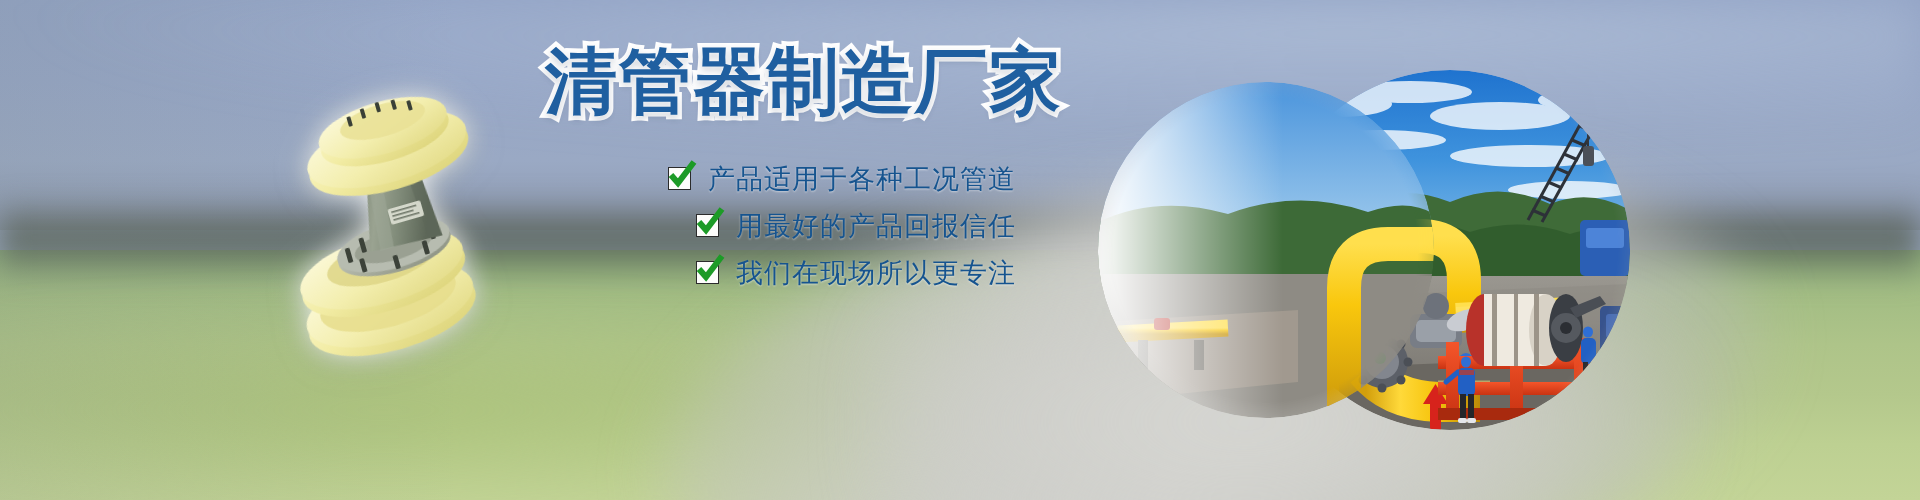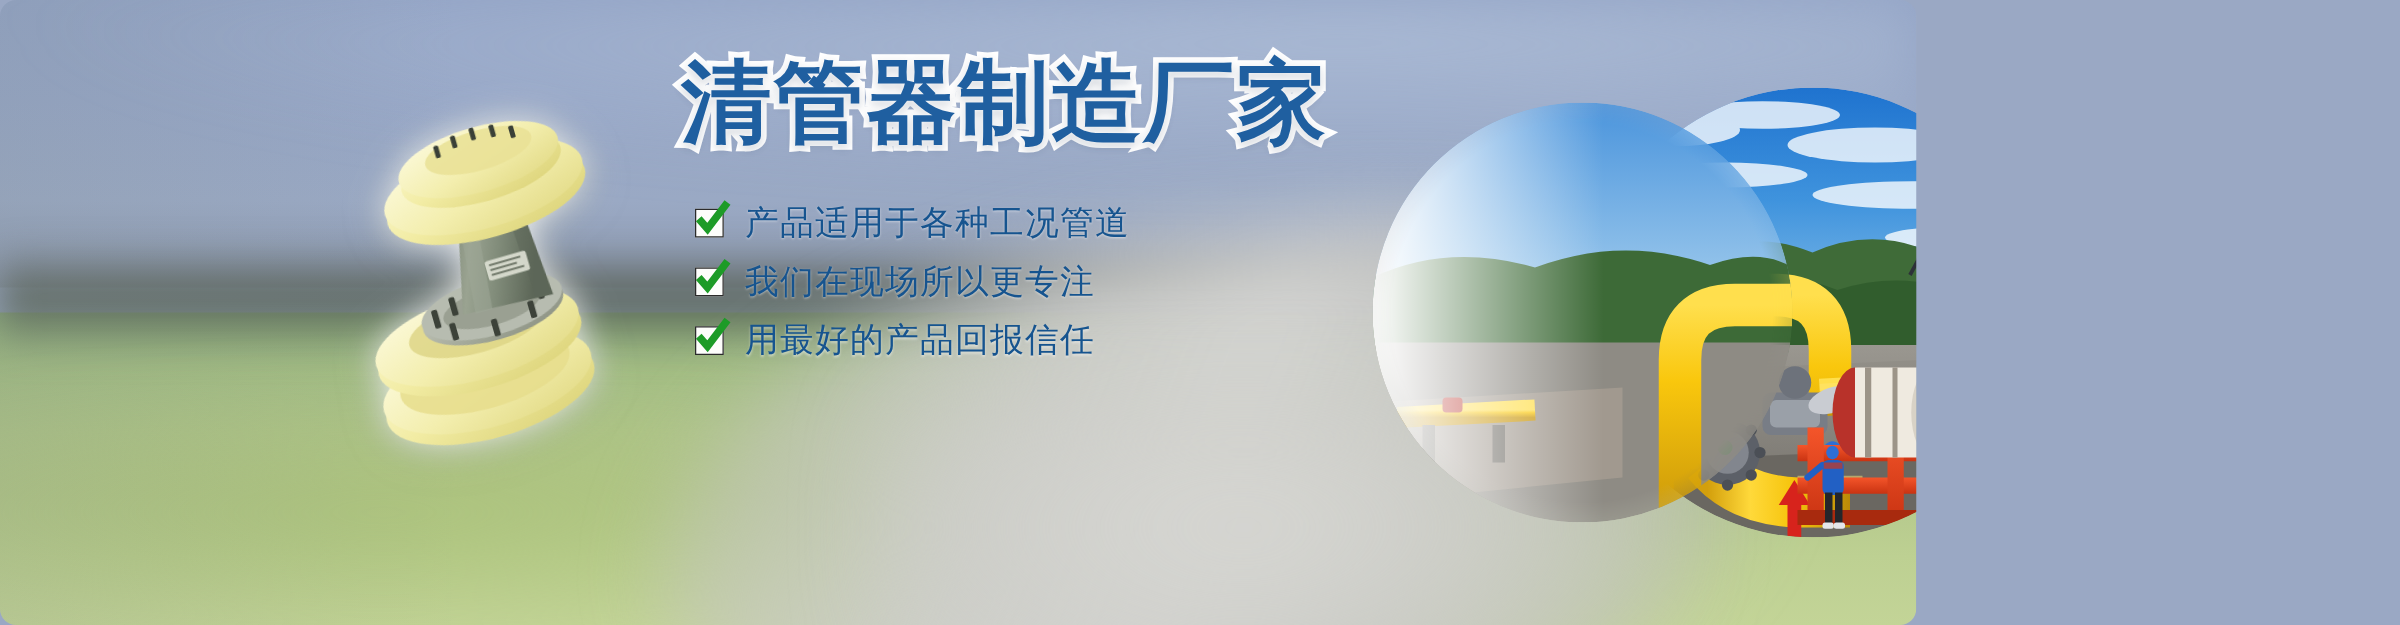--- a/index.html
+++ b/index.html
@@ -5,23 +5,22 @@
   * { margin:0; padding:0; box-sizing:border-box; }
   html, body { width:1920px; height:500px; overflow:hidden; }
   body {
     font-family:"Liberation Sans","DejaVu Sans",sans-serif;
     background:#9aa8c4;
   }
 
   
   #banner {
     position:relative;
-    width:1533px; height:500px;
+    width:1920px; height:500px;
     overflow:hidden;
-    border-radius:13px;
   }
 
   
   .bg-layer { position:absolute; inset:0; }
 
   .bg-sky {
     position:absolute; left:0; top:0; width:100%; height:46%;
     background:linear-gradient(180deg,#93a4c6 0%,#96a6c6 35%,#9aa9c4 70%,#8e9ab0 100%);
   }
   .bg-treeline {
@@ -109,20 +108,21 @@
   
   #bullets {
     position:absolute;
     left:556px; top:155px;
     width:460px;
   }
   .bullet-row {
     display:flex;
     align-items:center;
     height:47px;
+    justify-content:flex-end;
   }
   .check-box {
     position:relative;
     flex:0 0 auto;
     width:23px; height:23px;
     background:#fdfdfb;
     border:1.6px solid #2b2b2b;
     margin-right:17px;
   }
   .check-box svg {
@@ -285,30 +285,30 @@
       </span>
       <span class="bullet-text">产品适用于各种工况管道</span>
     </div>
 
     <div class="bullet-row">
       <span class="check-box">
         <svg viewBox="0 0 32 32" xmlns="http://www.w3.org/2000/svg">
           <path d="M5 16 L12 24 L28 3" fill="none" stroke="#1d9b27" stroke-width="6" stroke-linecap="butt" stroke-linejoin="miter"></path>
         </svg>
       </span>
-      <span class="bullet-text">我们在现场所以更专注</span>
+      <span class="bullet-text">用最好的产品回报信任</span>
     </div>
 
     <div class="bullet-row">
       <span class="check-box">
         <svg viewBox="0 0 32 32" xmlns="http://www.w3.org/2000/svg">
           <path d="M5 16 L12 24 L28 3" fill="none" stroke="#1d9b27" stroke-width="6" stroke-linecap="butt" stroke-linejoin="miter"></path>
         </svg>
       </span>
-      <span class="bullet-text">用最好的产品回报信任</span>
+      <span class="bullet-text">我们在现场所以更专注</span>
     </div>
 
 
   </div>
 
   <div id="photo-circle-2">
     <svg viewBox="0 0 360 360" xmlns="http://www.w3.org/2000/svg">
       <defs>
         <linearGradient id="skyG" x1="0" y1="0" x2="0" y2="1">
           <stop offset="0" stop-color="#1f73cf"></stop>

